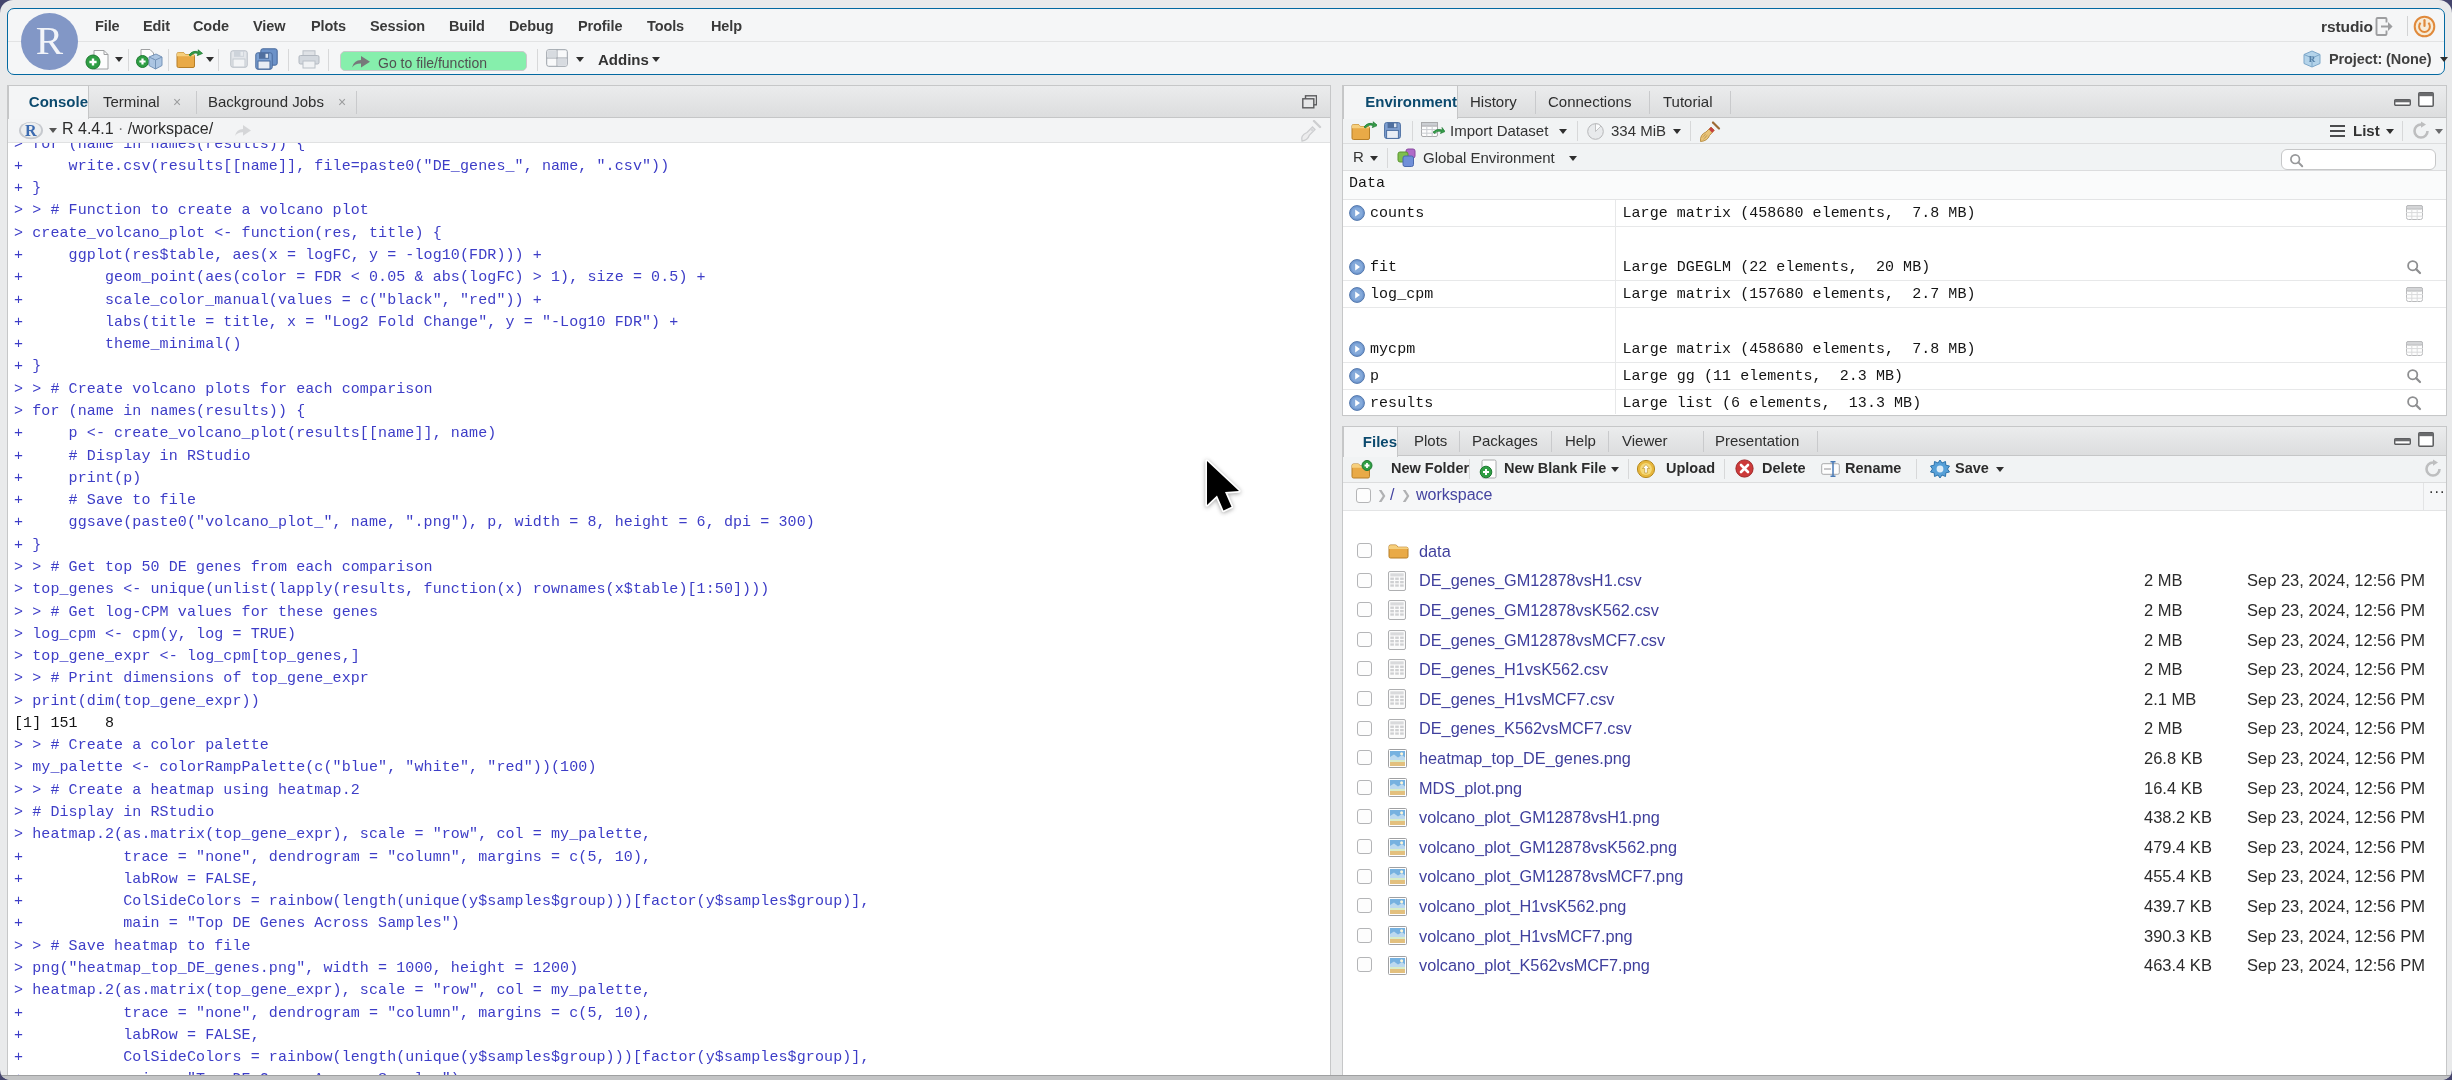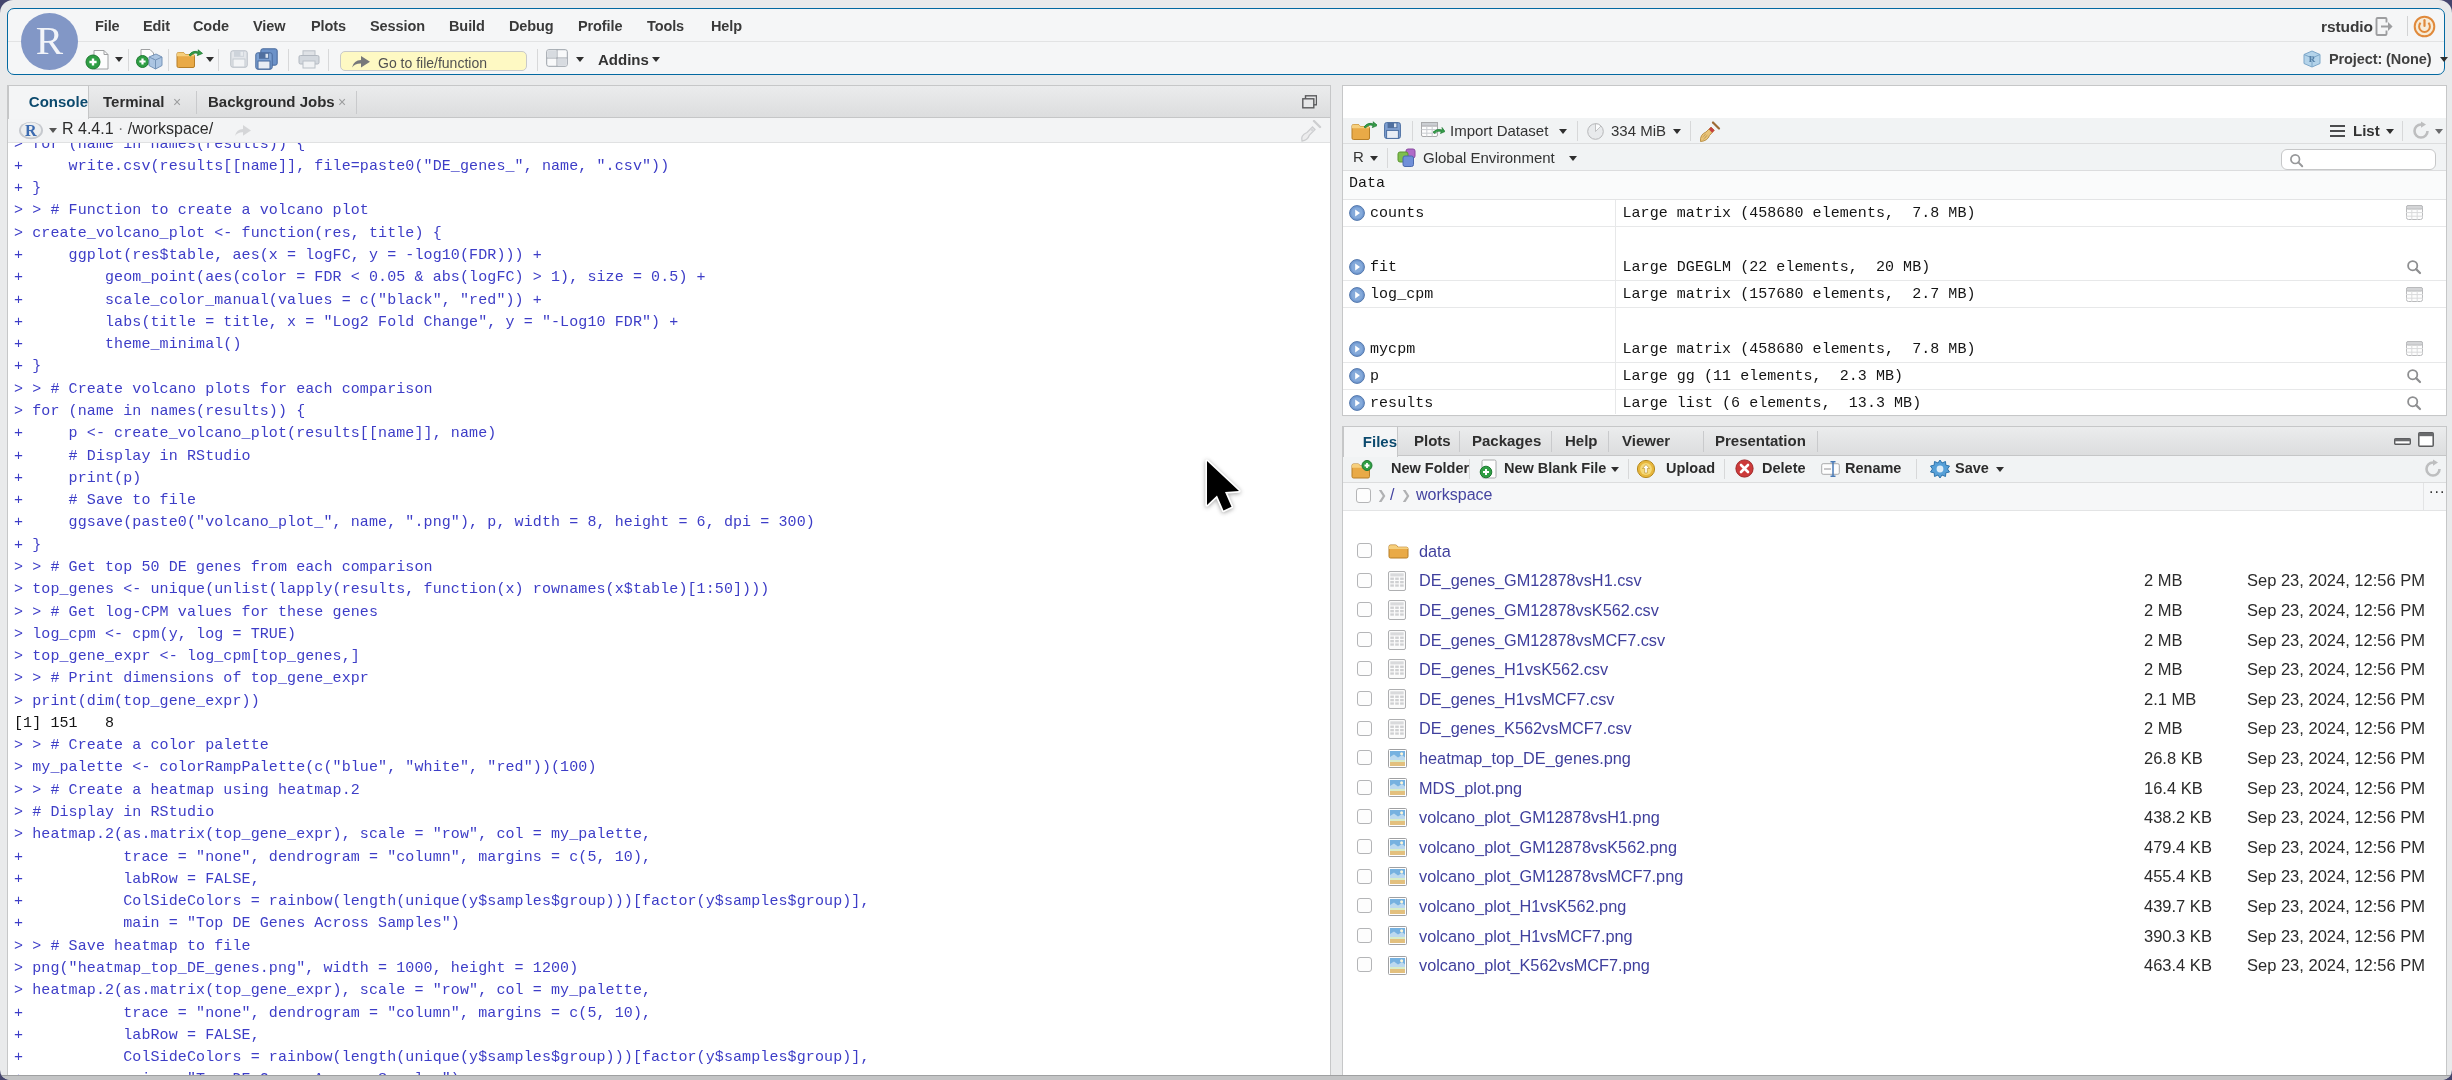--- a/index.html
+++ b/index.html
@@ -8,29 +8,29 @@
 .caret{display:inline-block;width:0;height:0;border-left:4.5px solid transparent;border-right:4.5px solid transparent;border-top:5px solid #2f2f2f;vertical-align:middle}
 .vsep{position:absolute;width:1px;background:#d2d3d4}
 
 #menubar{position:absolute;left:7px;top:8px;width:2438px;height:67px;background:#f5f6f7;border:1px solid #0369a1;border-radius:7px}
 #menurow{position:absolute;left:0;top:0;right:0;height:33px;border-bottom:1px solid #e2e3e4}
 .mitem{position:absolute;top:9px;font-size:14.5px;font-weight:600;color:#3a3a3a;letter-spacing:-0.1px}
 #rlogo{position:absolute;left:21px;top:13px;width:57px;height:57px;border-radius:50%;background:#8297c6;z-index:5;text-align:center}
 #rlogo span{font-family:"Liberation Serif",serif;font-weight:400;color:#f2f4f9;font-size:41px;line-height:55px}
 #toolrow{position:absolute;left:0;top:34px;right:0;height:32px}
 .tsep{position:absolute;top:6px;height:22px;width:1px;background:#d7d8d9}
-#gotobox{position:absolute;left:332px;top:8px;width:187px;height:20px;background:#fef9c3;border:1px solid #c8c9ca;border-radius:5px}
+#gotobox{position:absolute;left:332px;top:8px;width:187px;height:20px;background:#86efac;border:1px solid #c8c9ca;border-radius:5px}
 #gotobox .ph{position:absolute;left:37px;top:2.5px;font-size:14px;color:#515151}
 
 .panel{position:absolute;background:#fff;border:1px solid #c6c7c8}
 .tabstrip{position:absolute;left:0;right:0;top:0;height:32px;background:linear-gradient(#ebeced,#dcddde);border-bottom:1px solid #c5c6c7}
 .tab{position:absolute;top:0;height:32px;font-size:15px;font-weight:700;color:#0c4a6e;text-align:right;line-height:32px}
 .tab.active{background:#f4f5f6;border-left:1px solid #c5c6c7;border-right:1px solid #c5c6c7;height:33px;z-index:2}
 .tabx{color:#9b9c9d;font-weight:400;font-size:14px}
-.ttext{font-size:15px;font-weight:700;color:#2e2e2e}
+.ttext{font-size:15px;font-weight:400;color:#2e2e2e}
 
 #leftpanel{left:7px;top:85px;width:1324px;height:991px}
 #consolehdr{position:absolute;left:0;right:0;top:32px;height:25px;background:#f3f4f5;border-bottom:1px solid #e0e1e2}
 #consolebody{position:absolute;left:0;right:0;top:57px;bottom:0;overflow:hidden}
 #consolebody pre{position:absolute;left:6px;top:-9.4px;font-family:"Liberation Mono",monospace;font-size:15px;line-height:22.28px;color:#3d3dc7;letter-spacing:0.1px}
 #consolebody pre .out{color:#141414}
 
 #envpanel{left:1342px;top:85px;width:1105px;height:331px}
 #filespanel{left:1342px;top:426px;width:1105px;height:650px}
 .toolbar2{position:absolute;left:0;right:0;background:#f1f3f4;border-bottom:1px solid #dcddde}
@@ -237,20 +237,37 @@
 <span>&gt; png("heatmap_top_DE_genes.png", width = 1000, height = 1200)</span>
 <span>&gt; heatmap.2(as.matrix(top_gene_expr), scale = "row", col = my_palette,</span>
 <span>+           trace = "none", dendrogram = "column", margins = c(5, 10),</span>
 <span>+           labRow = FALSE,</span>
 <span>+           ColSideColors = rainbow(length(unique(y$samples$group)))[factor(y$samples$group)],</span>
 <span>+           main = "Top DE Genes Across Samples")</span></pre>
       </div>
   </div>
 
   <div class="panel" id="envpanel">
+    <div class="tabstrip">
+      <div class="tab active" style="left:0;width:115px">Environment</div>
+      <span class="abs ttext" style="left:127px;top:7px">History</span>
+      <div class="vsep" style="left:192px;top:5px;height:23px;background:#c9cacc"></div>
+      <span class="abs ttext" style="left:205px;top:7px">Connections</span>
+      <div class="vsep" style="left:306px;top:5px;height:23px;background:#c9cacc"></div>
+      <span class="abs ttext" style="left:320px;top:7px">Tutorial</span>
+      <div class="vsep" style="left:387px;top:5px;height:23px;background:#c9cacc"></div>
+      <svg class="minmax" style="right:35px;top:13px" width="17" height="7" viewBox="0 0 17 7">
+          <rect x="0.7" y="0.7" width="15.6" height="5.6" rx="1" fill="#fff" stroke="#5a5b5d" stroke-width="1.4"></rect>
+          <rect x="0.7" y="0.7" width="15.6" height="2.6" fill="#6a6b6d"></rect>
+        </svg>
+      <svg class="minmax" style="right:12px;top:6px" width="16" height="15" viewBox="0 0 16 15">
+          <rect x="0.8" y="0.8" width="14.4" height="13.4" rx="1" fill="#fff" stroke="#5a5b5d" stroke-width="1.5"></rect>
+          <rect x="0.8" y="0.8" width="14.4" height="3.4" fill="#6a6b6d"></rect>
+        </svg>
+    </div>
     <div class="toolbar2" style="top:32px;height:26px">
       <svg class="abs" style="left:8px;top:3px" width="26" height="20" viewBox="0 0 26 20">
           <path d="M1 5 Q1 3.5 2.5 3.5 L7 3.5 Q8 3.5 8.5 4.4 L9.2 5.5 L17 5.5 Q18.5 5.5 18.5 7 L18.5 17 Q18.5 18.5 17 18.5 L2.5 18.5 Q1 18.5 1 17 Z" fill="#e9aa47" stroke="#b77f28"></path>
           <path d="M1 7.2 L18.5 7.2 L18.5 7 Q18.5 5.5 17 5.5 L9.2 5.5 L8.5 4.4 Q8 3.5 7 3.5 L2.5 3.5 Q1 3.5 1 5 Z" fill="#f6cf7d"></path>
           <path d="M13 6 Q17 0.5 23 3.2 L22 0.8 L26.5 4.4 L21.3 6.6 L22.2 4.6 Q17.5 2.6 14.5 7 Z" fill="#37a04b" stroke="#1d7a31" stroke-width="0.8"></path>
         </svg>
       <svg class="abs" style="left:41px;top:4px" width="17" height="17" viewBox="0 0 17 17">
           <rect x="0.6" y="0.6" width="15.8" height="15.8" rx="2" fill="#7e9fd0" stroke="#4c6fa1"></rect>
           <rect x="3.6" y="0.6" width="9.8" height="5.5" fill="#4f6f9f"></rect>
           <rect x="10" y="1.4" width="2.4" height="3.8" fill="#dce5f0"></rect>

